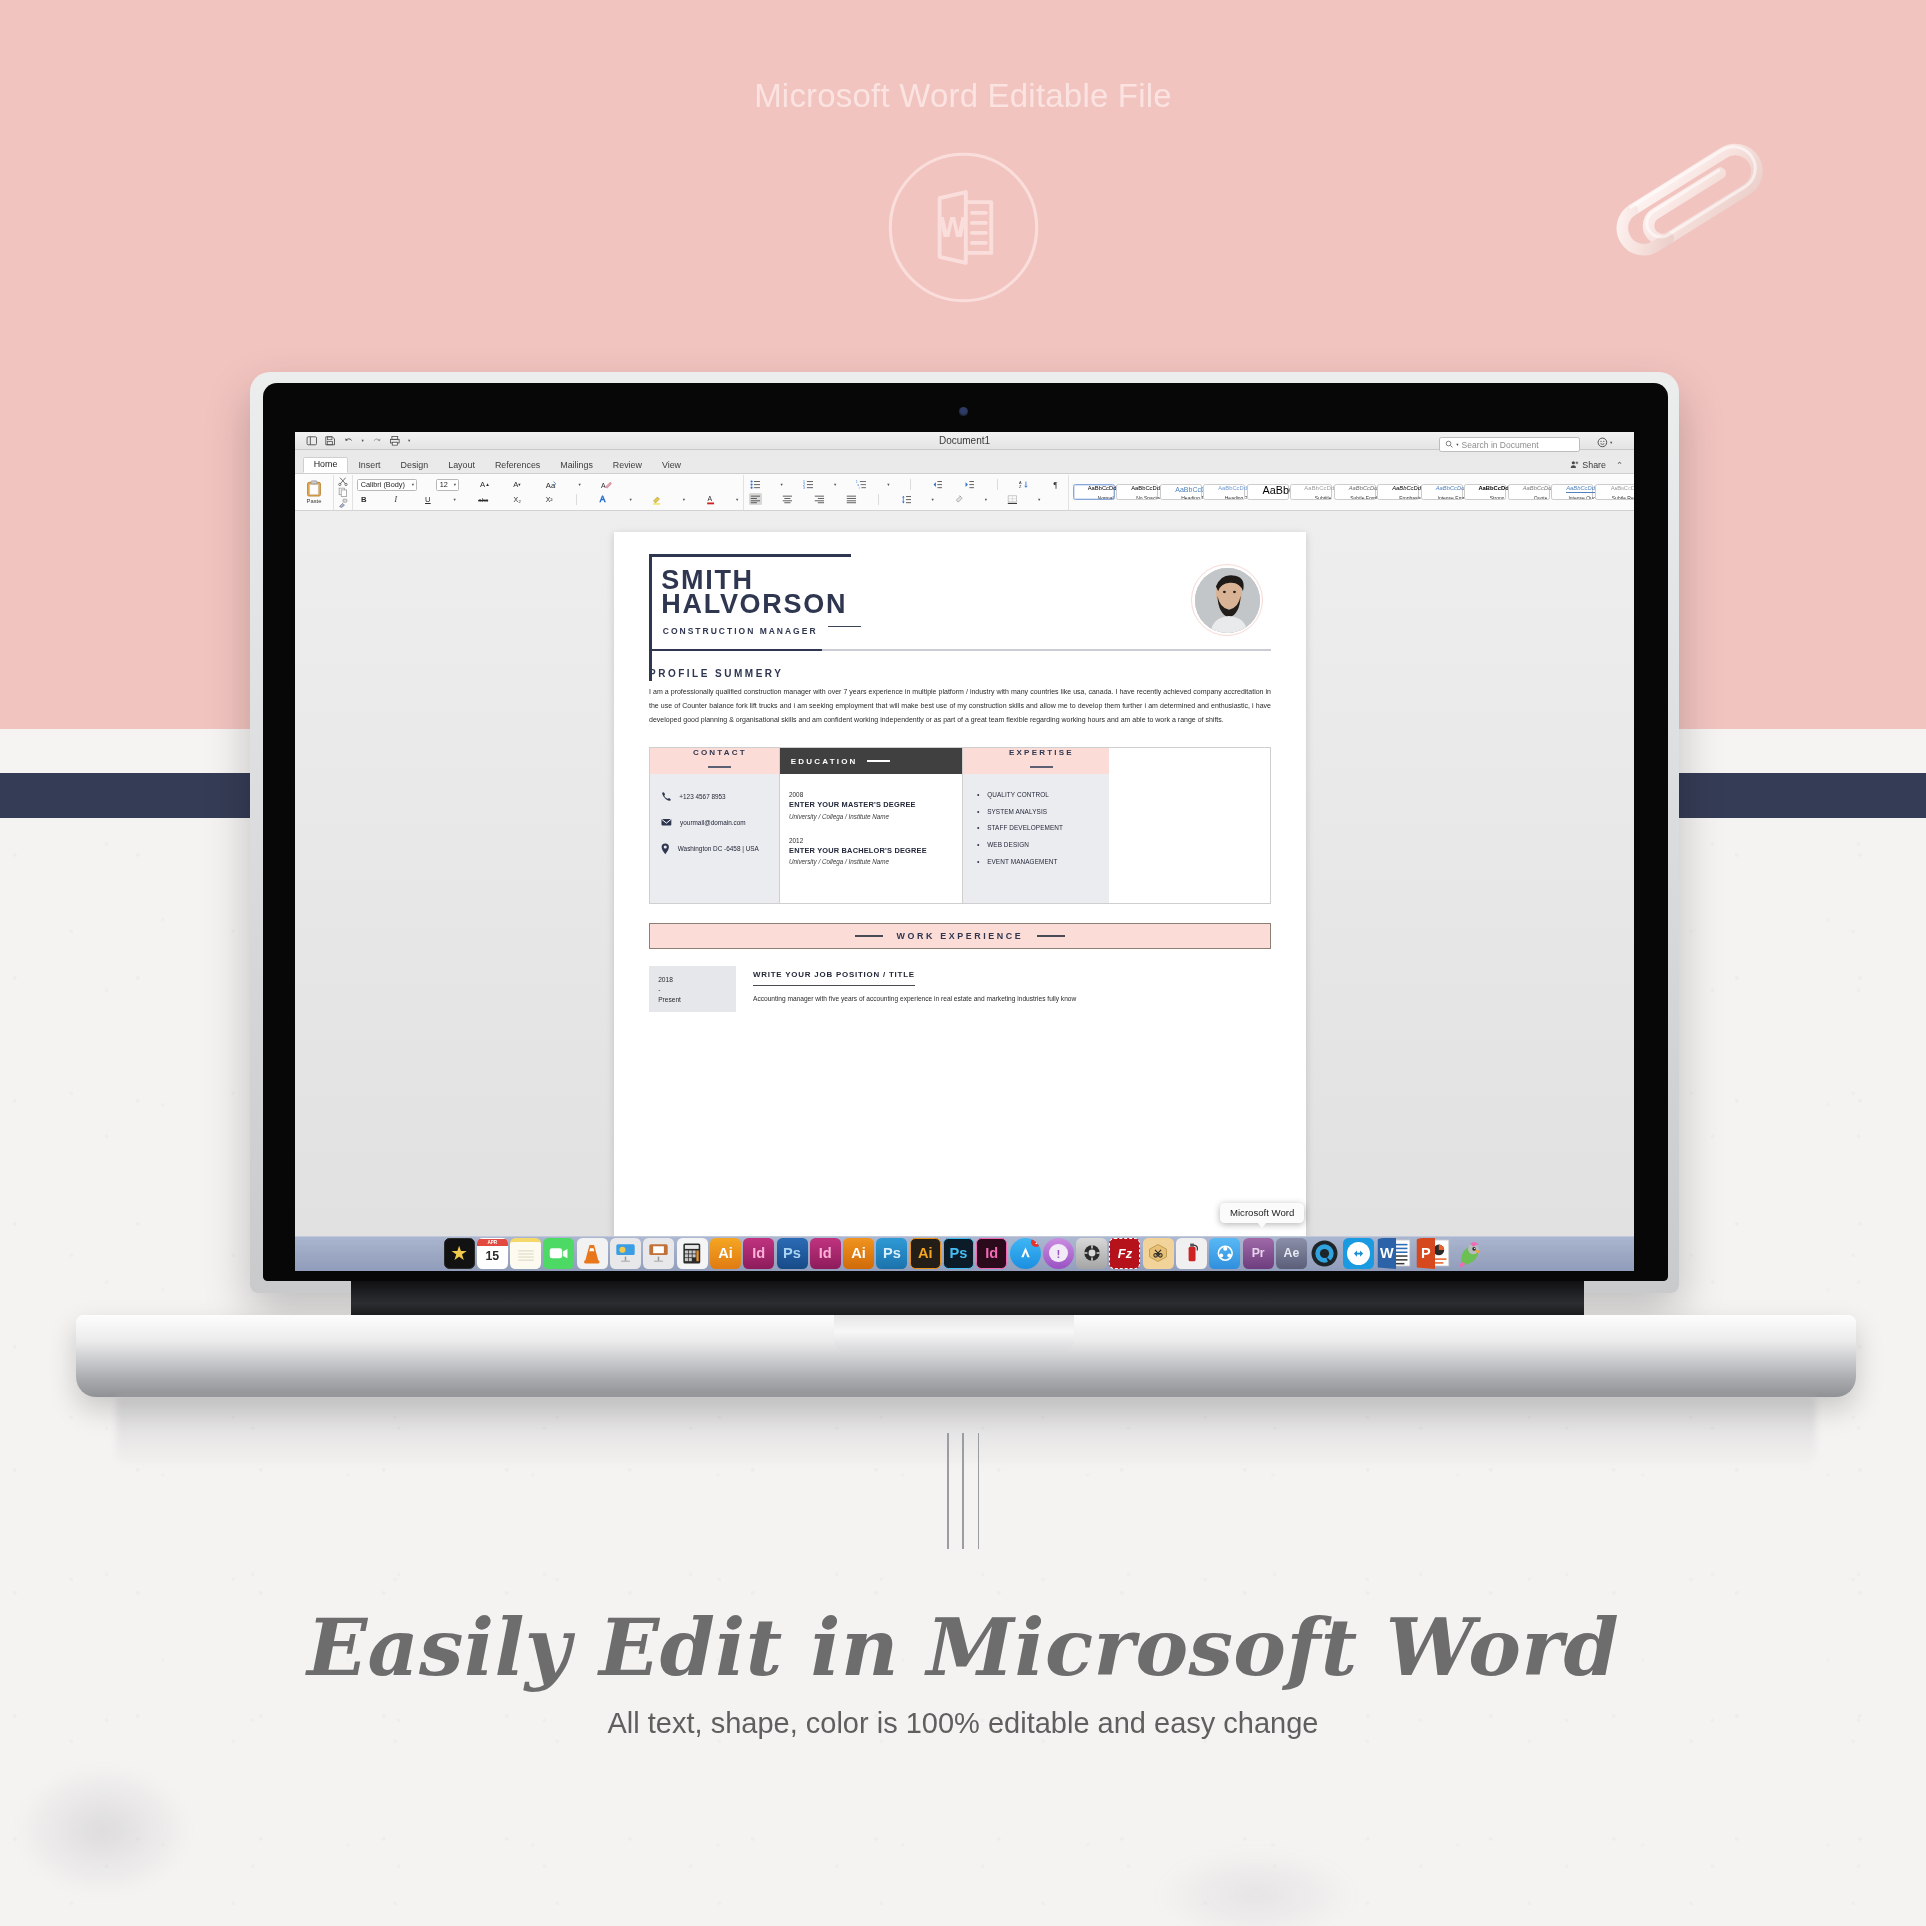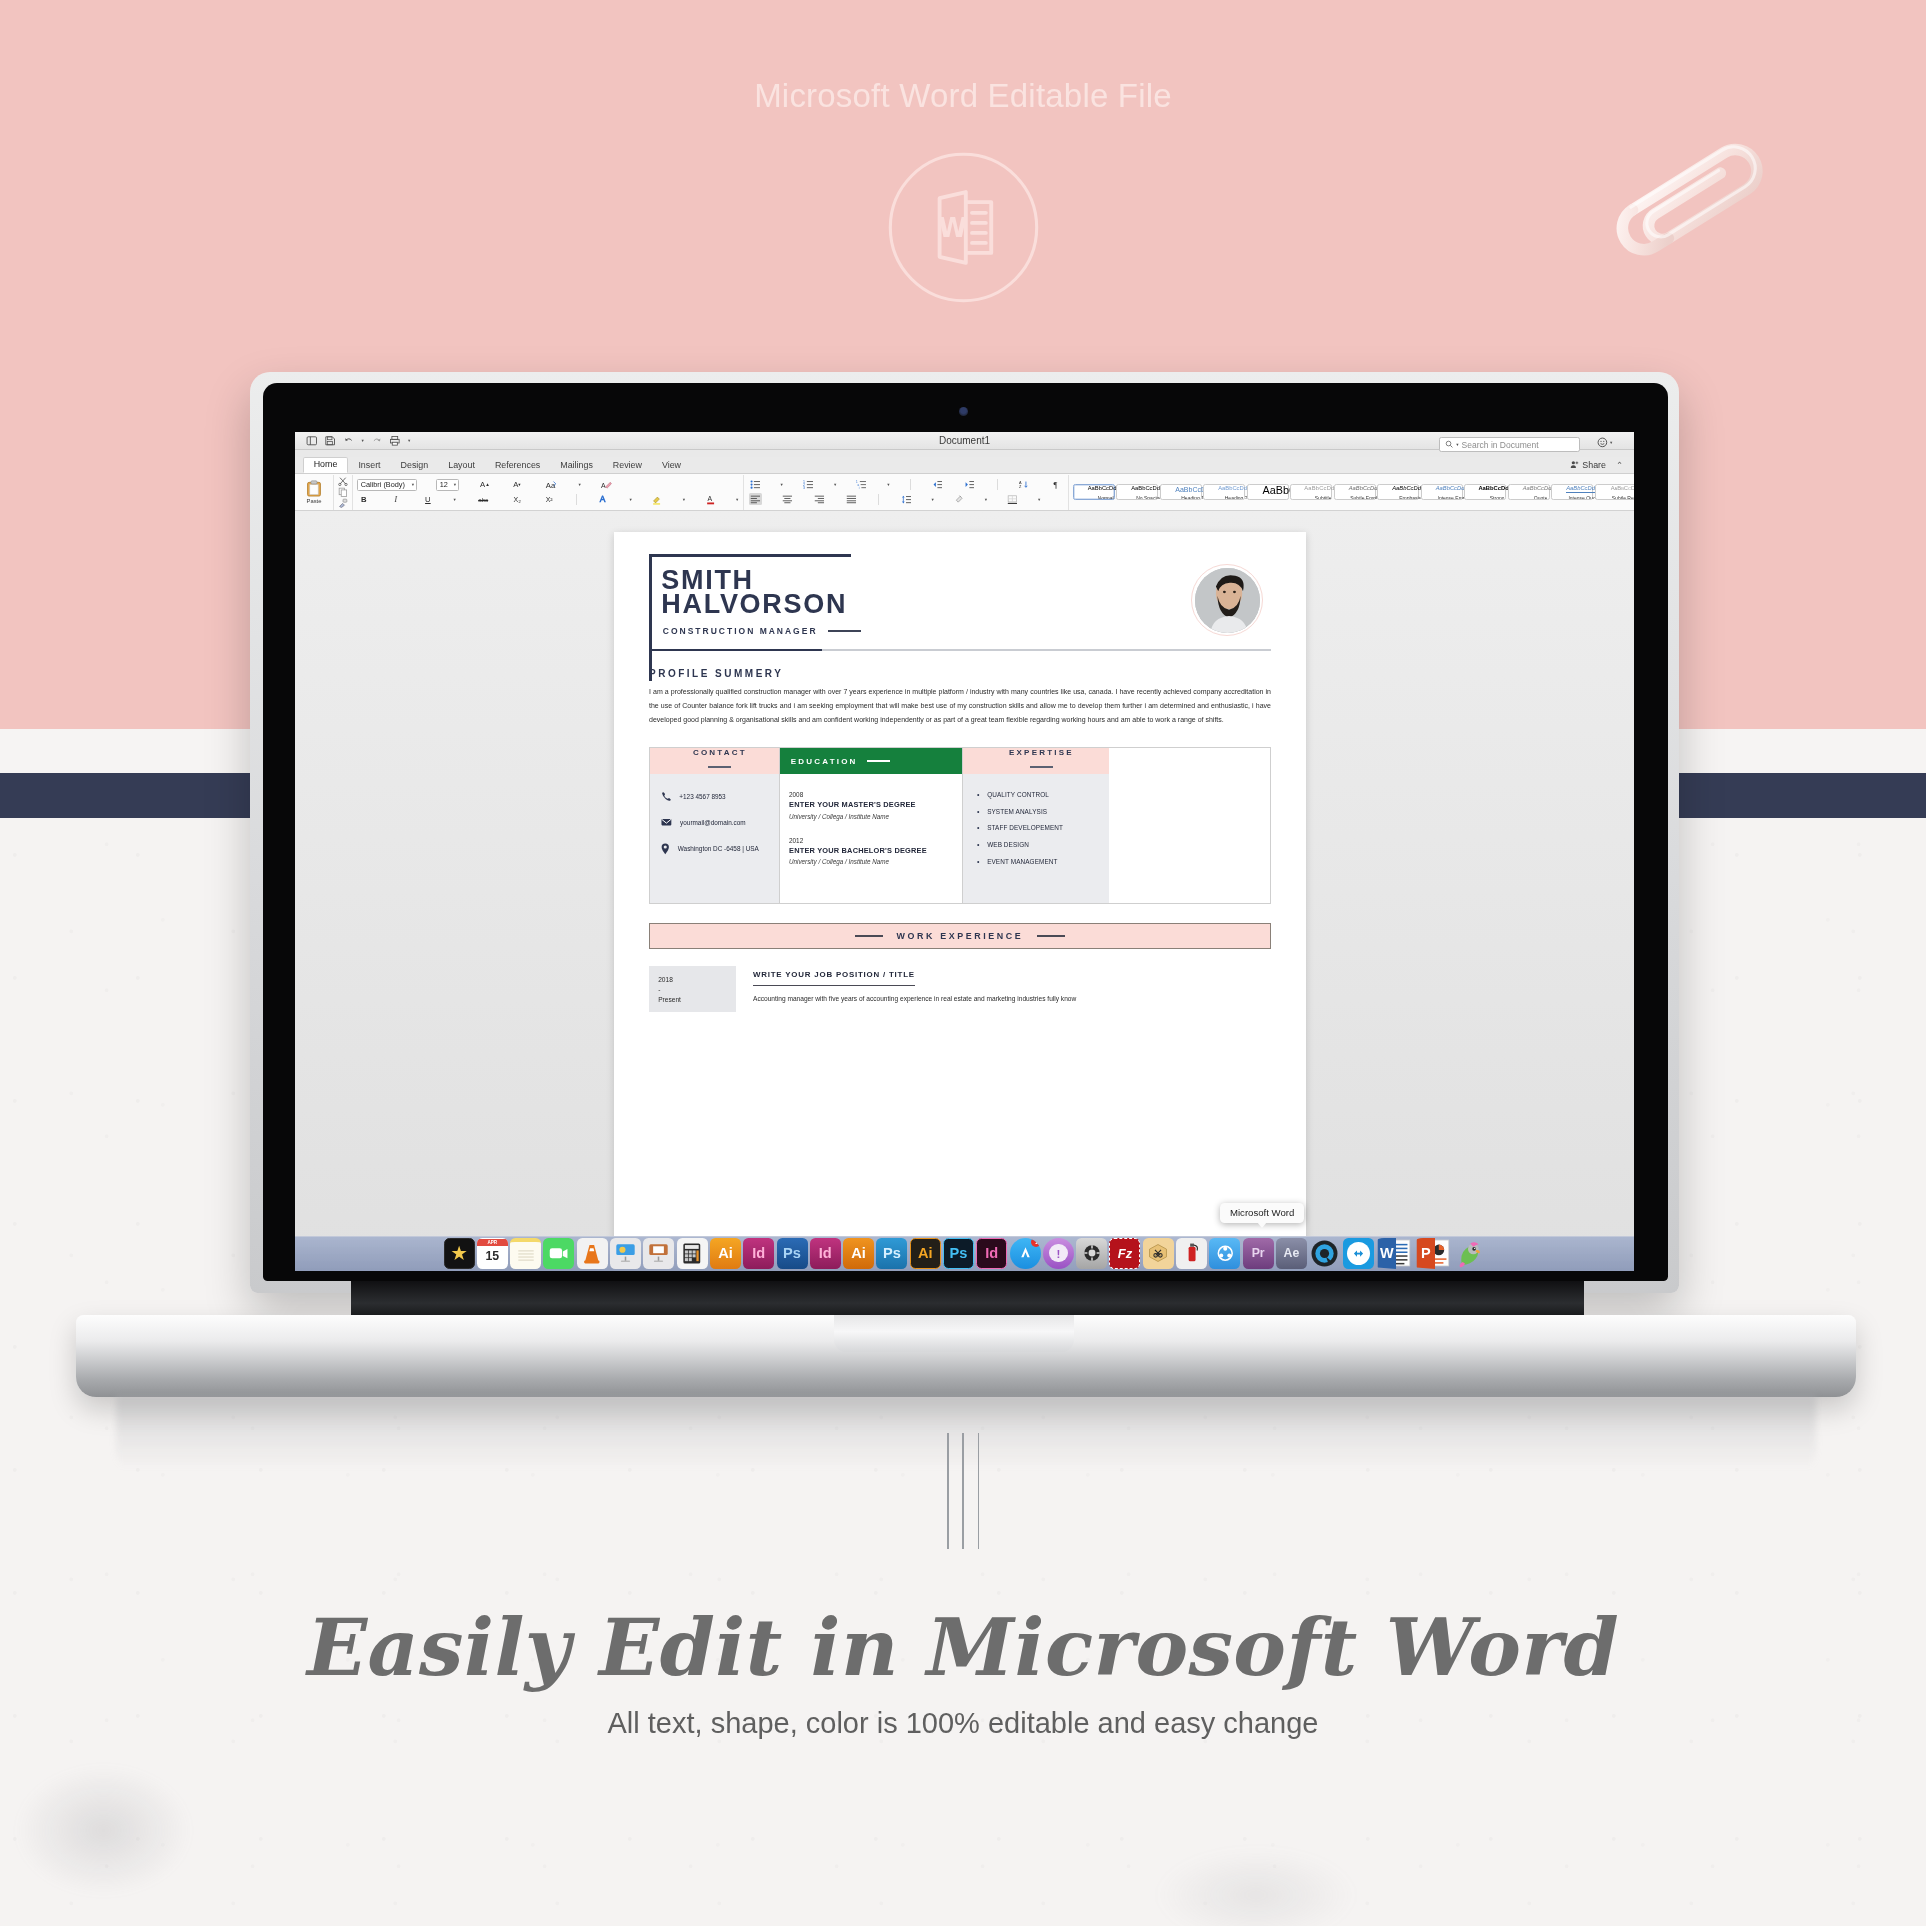--- a/index.html
+++ b/index.html
@@ -196,21 +196,21 @@
   #res-head { display: flex; align-items: flex-start; justify-content: space-between; }
   #name-block { position: relative; padding: 14px 0 0 12.3px; }
   #name-frame {
     position: absolute; left: 0; top: 0; width: 202px; height: 127px;
     border-left: 3.1px solid #2e3650; border-top: 3.1px solid #2e3650;
   }
   .nm {
     font-family: "Liberation Sans", sans-serif; font-weight: 700;
     font-size: 27px; line-height: 0.92; letter-spacing: 1.7px; color: #2e3650;
   }
-  #job-row { display: flex; align-items: center; gap: 10px; margin-top: 8.5px; padding-left: 1.5px; }
+  #job-row { display: flex; align-items: flex-start; gap: 10px; margin-top: 8.5px; padding-left: 1.5px; }
   #job-title { font-size: 8.5px; font-weight: 700; letter-spacing: 2px; color: #2e3650; }
   #job-rule { width: 33px; height: 1.5px; background: #3d4457; }
   #avatar-wrap { margin-top: 10.8px; margin-right: 7.7px; position: relative; width: 72px; height: 72px; }
   #avatar-ring { position: absolute; inset: 0; border-radius: 50%; border: 1.5px solid #f6d9d5; }
   #avatar {
     position: absolute; left: 3.9px; top: 3.9px; width: 65px; height: 65px; border-radius: 50%;
     background: radial-gradient(circle at 50% 28%, #cfd2d4 0%, #b9bcbe 60%, #a8abad 100%);
     overflow: hidden;
   }
   #head-rule { display: flex; margin-top: 12.3px; }
@@ -221,21 +221,21 @@
   #profile-text { font-size: 7px; line-height: 2.0; color: #2b2b2b; margin-top: 6.2px; text-align: justify; }
 
   
   #cols { display: flex; margin-top: 20px; border: 0.8px solid #cfcfcf; }
   .col { flex: 0 0 auto; }
   #col-contact { width: 130px; border-right: 0.8px solid #cfcfcf; }
   #col-edu { width: 183px; border-right: 0.8px solid #cfcfcf; }
   #col-exp { width: 146px; }
   .col-head { height: 26px; display: flex; align-items: center; padding-left: 10.8px; gap: 9.2px; }
   .ch-pink { background: #fbdcd7; flex-direction: column; }
-  .ch-navy { background: #15803d; }
+  .ch-navy { background: #404040; }
   .ch-txt { font-size: 8px; font-weight: 700; letter-spacing: 2.2px; color: #2e3650; }
   .ch-txt.lt { color: #fff; }
   .ch-rule { width: 23px; height: 1.5px; background: #5b6172; }
   .ch-rule.lt { background: #fff; }
   .col-body { padding: 17px 10.8px 15.4px; }
   #col-contact .col-body, #col-exp .col-body { background: #ebecef; }
   #col-edu .col-body { background: #fff; }
   #col-contact .col-body { height: 129px; }
   #col-edu .col-body { height: 129px; padding-left: 9px; }
   #col-exp .col-body { height: 129px; padding-left: 14px; }

